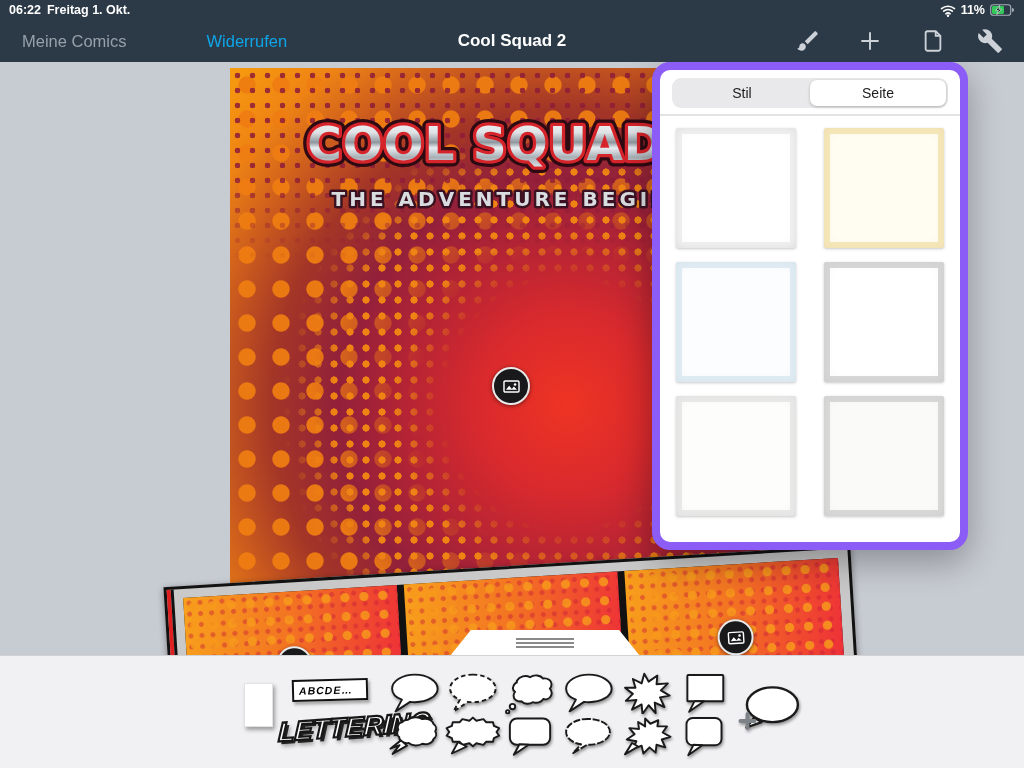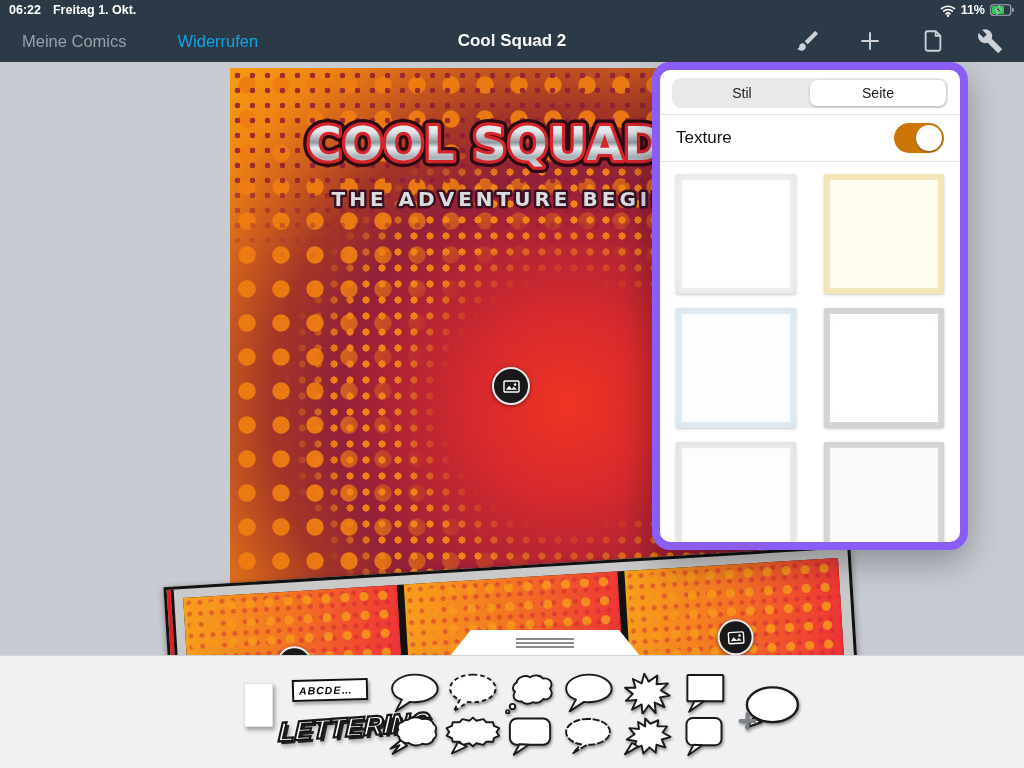--- a/index.html
+++ b/index.html
@@ -3,24 +3,24 @@
 <meta charset="utf-8">
 <style>
   html,body{margin:0;padding:0}
   body{width:1024px;height:768px;overflow:hidden;position:relative;
        font-family:"Liberation Sans",sans-serif;background:#c7cbd2;-webkit-font-smoothing:antialiased}
 
   
   .statusbar{position:absolute;top:0;left:0;right:0;height:20px;background:#2c3a47;z-index:30;
              display:flex;justify-content:space-between;align-items:center;padding:0 9px;box-sizing:border-box;
              color:#fff;font-size:12.5px;font-weight:700}
-  .sb-left{display:flex;gap:12px;align-items:center}
+  .sb-left{display:flex;gap:6px;align-items:center}
   .sb-right{display:flex;gap:5px;align-items:center;font-weight:600}
   .navbar{position:absolute;top:20px;left:0;right:0;height:42px;background:#2c3a47;z-index:30}
-  .nav-left{position:absolute;left:22px;top:0;height:42px;display:flex;gap:51px;align-items:center;font-size:16.5px}
+  .nav-left{position:absolute;left:22px;top:0;height:42px;display:flex;gap:80px;align-items:center;font-size:16.5px}
   .nav-back{color:#97a1ab;cursor:pointer}
   .nav-undo{color:#0ea5e9;cursor:pointer}
   .nav-title{position:absolute;left:0;right:0;top:0;height:42px;display:flex;align-items:center;justify-content:center;
              color:#fff;font-size:17px;font-weight:700;pointer-events:none}
   .nav-icon{position:absolute;top:8px;width:26px;height:26px;cursor:pointer}
   .nav-icon svg{width:26px;height:26px;display:block}
 
   
   .cover{position:absolute;left:230px;top:68px;width:562px;height:600px;z-index:1;overflow:hidden;cursor:pointer}
   .cover .base{position:absolute;inset:0;
@@ -276,26 +276,20 @@
       </svg></div>
 </div>
 
 <div class="popover-caret"></div>
 <div class="popover">
   <div class="seg">
     <div class="seg-item">Stil</div>
     <div class="seg-item selected">Seite</div>
   </div>
   <div class="divider"></div>
-  <div class="texture-row">
-    <span>Texture</span>
-    <div class="toggle">
-      <div class="knob"></div>
-    </div>
-  </div>
   <div class="divider2"></div>
   <div class="swatches">
       <div class="swatch" style="background: rgb(255, 255, 255); box-shadow: rgba(0, 0, 0, 0.05) 0px 0px 0px 6px inset, rgba(0, 0, 0, 0.08) 0px 0px 12px inset, rgba(0, 0, 0, 0.22) 0px 1px 3px;"></div>
       <div class="swatch" style="background: rgb(255, 253, 242); box-shadow: rgba(240, 215, 140, 0.55) 0px 0px 0px 6px inset, rgba(0, 0, 0, 0.08) 0px 0px 12px inset, rgba(0, 0, 0, 0.22) 0px 1px 3px;"></div>
       <div class="swatch" style="background: rgb(251, 253, 254); box-shadow: rgba(205, 225, 236, 0.6) 0px 0px 0px 6px inset, rgba(0, 0, 0, 0.08) 0px 0px 12px inset, rgba(0, 0, 0, 0.22) 0px 1px 3px;"></div>
       <div class="swatch" style="background: rgb(255, 255, 255); box-shadow: rgba(175, 175, 175, 0.5) 0px 0px 0px 6px inset, rgba(0, 0, 0, 0.08) 0px 0px 12px inset, rgba(0, 0, 0, 0.22) 0px 1px 3px;"></div>
       <div class="swatch" style="background: rgb(253, 253, 252); box-shadow: rgba(200, 200, 200, 0.35) 0px 0px 0px 6px inset, rgba(0, 0, 0, 0.08) 0px 0px 12px inset, rgba(0, 0, 0, 0.22) 0px 1px 3px;"></div>
       <div class="swatch" style="background: rgb(250, 250, 249); box-shadow: rgba(170, 170, 170, 0.4) 0px 0px 0px 6px inset, rgba(0, 0, 0, 0.08) 0px 0px 12px inset, rgba(0, 0, 0, 0.22) 0px 1px 3px;"></div>
     </div>
 </div>

